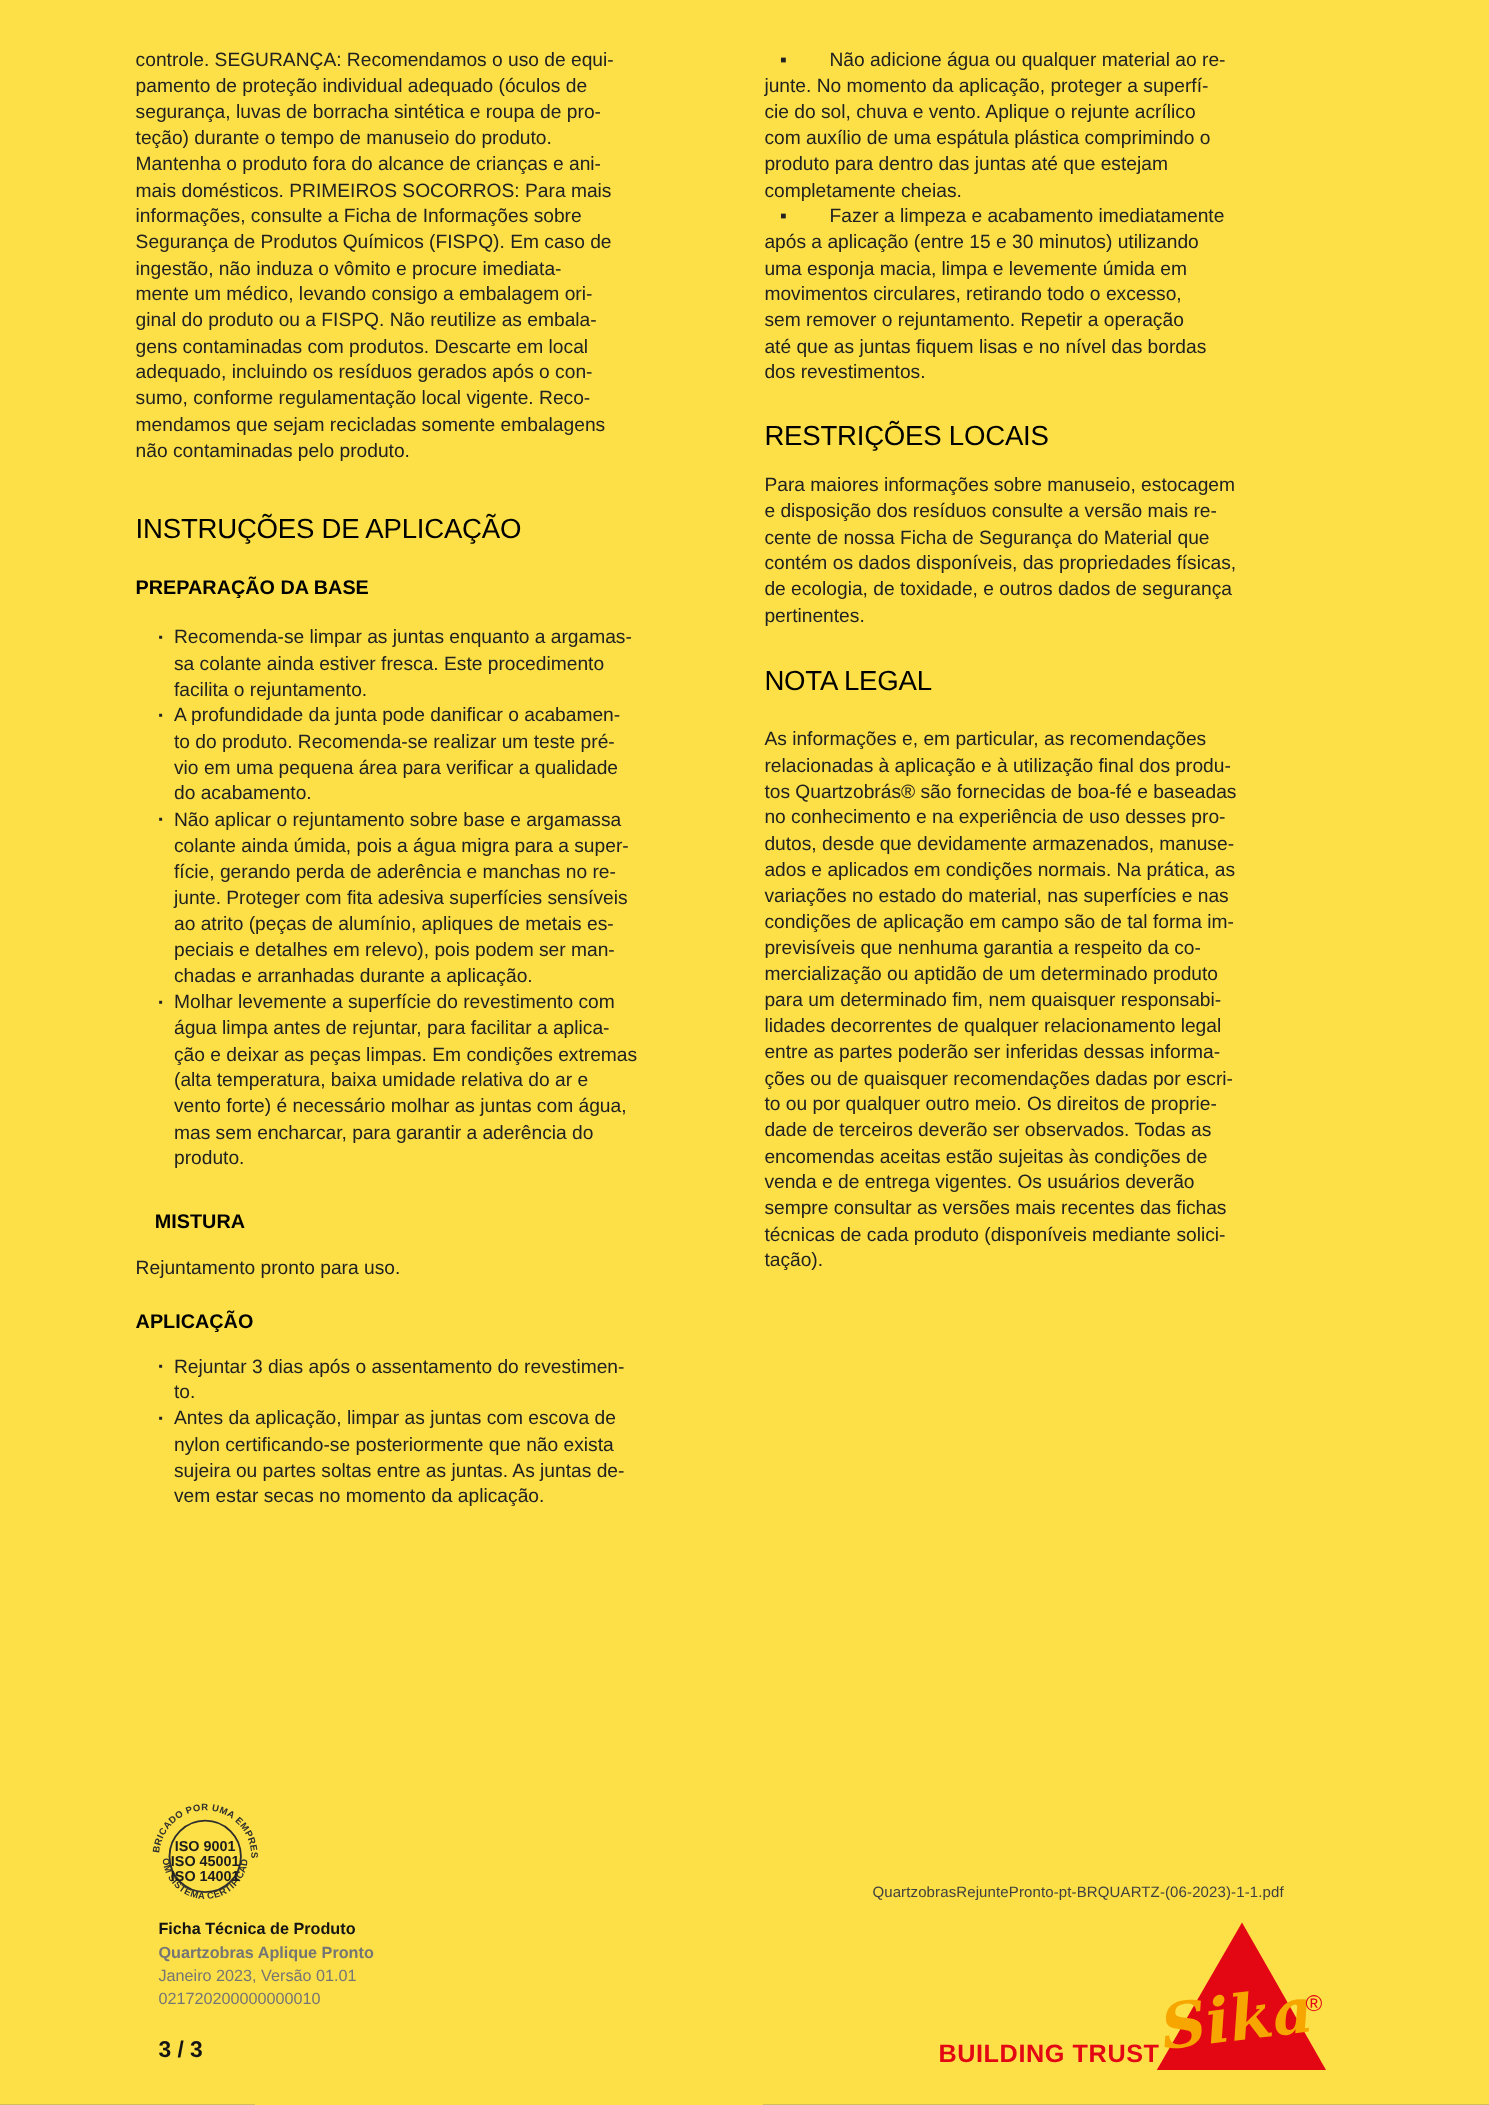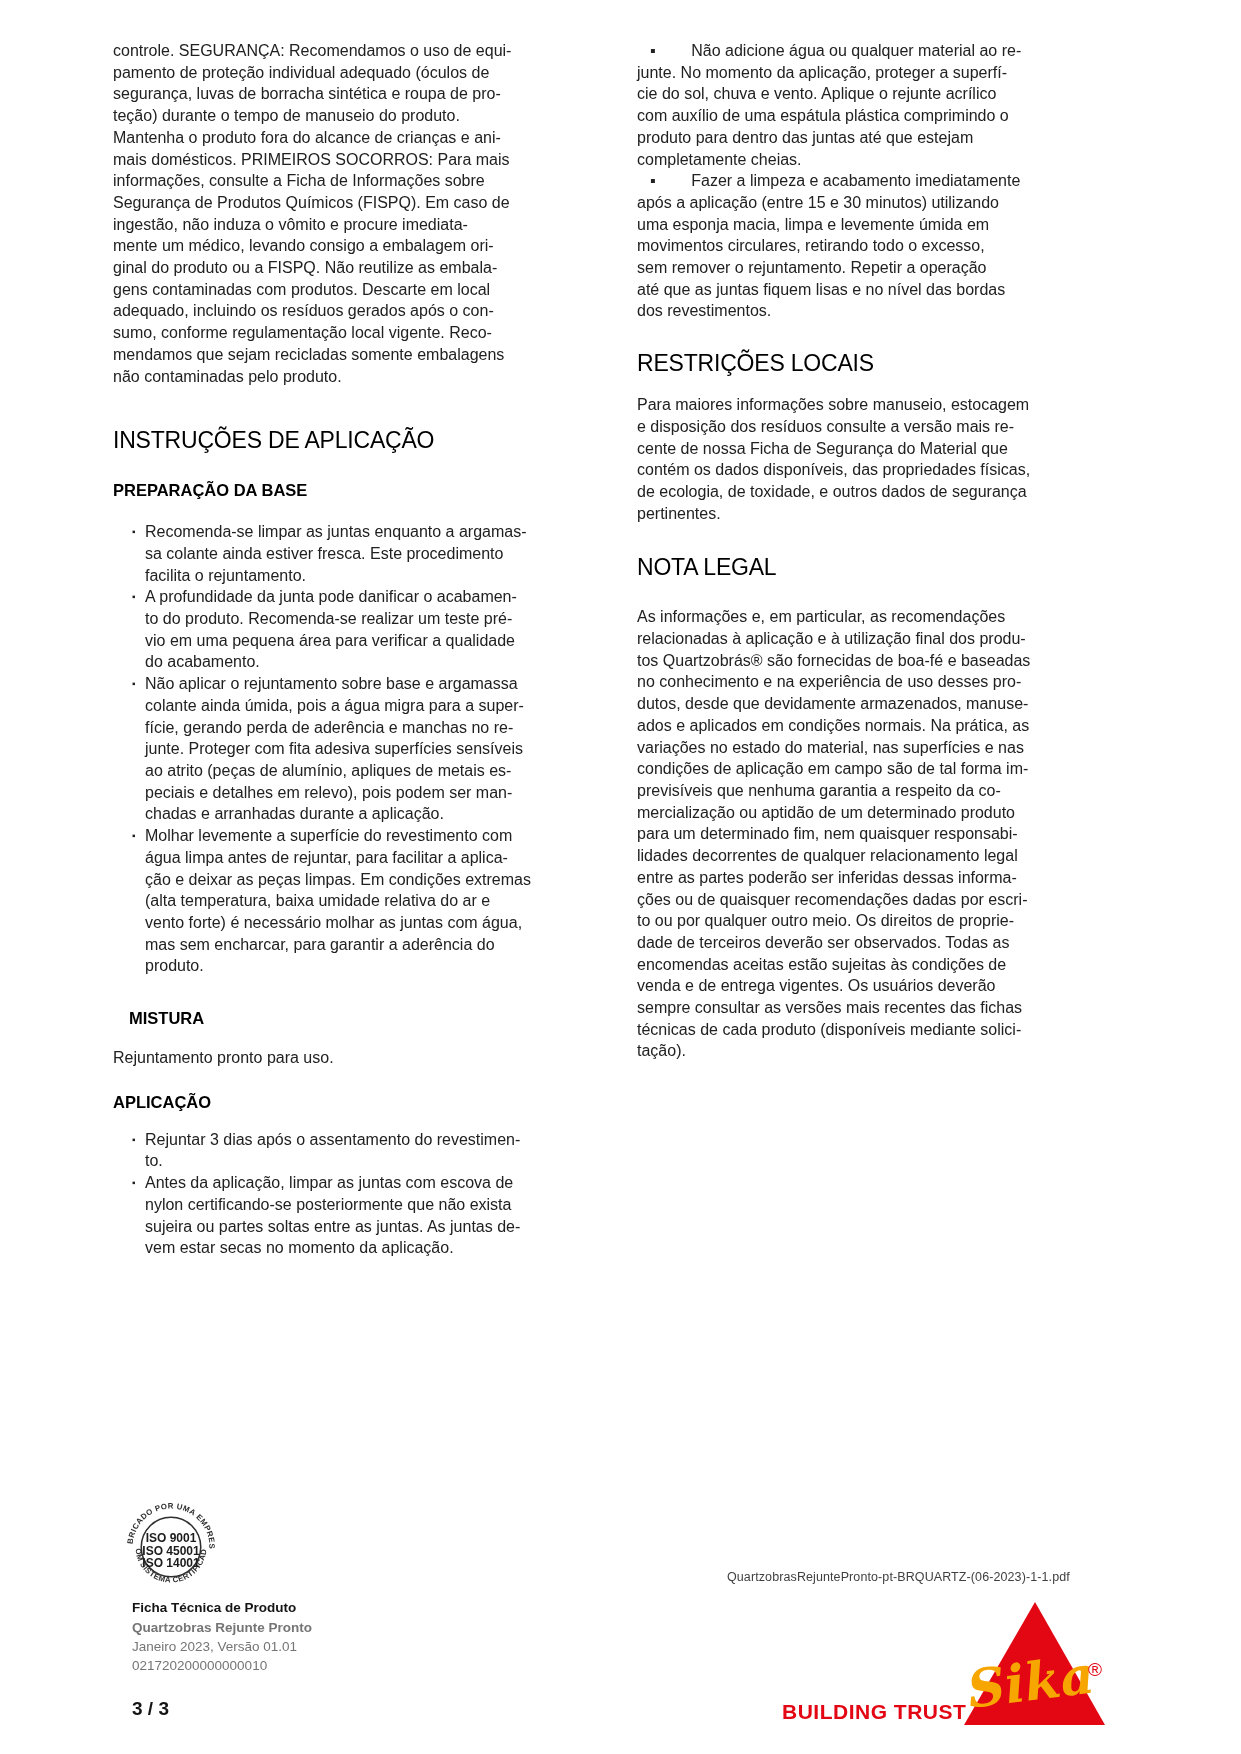--- a/index.html
+++ b/index.html
@@ -1,20 +1,20 @@
 <!DOCTYPE html>
 <html><head>
 <meta charset="utf-8">
 <style>
   html,body { margin:0; padding:0; background:#888; }
   .page {
     position:relative;
     width:1241px; height:1754px;
     margin:0 auto;
-    background:#ffffff;
+    background:#fde047;
     font-family:"Liberation Sans", sans-serif;
     color:#212121;
     overflow:hidden;
   }
   .col { position:absolute; top:40px; }
   .col-left  { left:113px; width:452px; }
   .col-right { left:637px; width:478px; }
 
   .body-text {
     font-size:16px; line-height:21.7px;
@@ -197,21 +197,21 @@
         <textPath href="#arcBottom" startOffset="50%" text-anchor="middle">COM SISTEMA CERTIFICADO</textPath>
       </text>
       <text x="50" y="45" text-anchor="middle" font-size="12.5" font-weight="bold" fill="#1c1c1c" font-family="Liberation Sans, sans-serif">ISO 9001</text>
       <text x="50" y="58" text-anchor="middle" font-size="12.5" font-weight="bold" fill="#1c1c1c" font-family="Liberation Sans, sans-serif">ISO 45001</text>
       <text x="50" y="71" text-anchor="middle" font-size="12.5" font-weight="bold" fill="#1c1c1c" font-family="Liberation Sans, sans-serif">ISO 14001</text>
     </svg>
   </div>
 
   <div class="footer-left">
     <div class="f-doc-type">Ficha Técnica de Produto</div>
-    <div class="f-product">Quartzobras Rejunte Pronto</div>
+    <div class="f-product">Quartzobras Aplique Pronto</div>
     <div class="f-muted">Janeiro 2023, Versão 01.01</div>
     <div class="f-muted">021720200000000010</div>
   </div>
   <div class="f-page-num">3 / 3</div>
 
   <div class="file-name">QuartzobrasRejuntePronto-pt-BRQUARTZ-(06-2023)-1-1.pdf</div>
 
   <div class="tagline" style="color:#E30613;margin-left:44px;">BUILDING TRUST</div>
 
   <div class="sika-logo">

